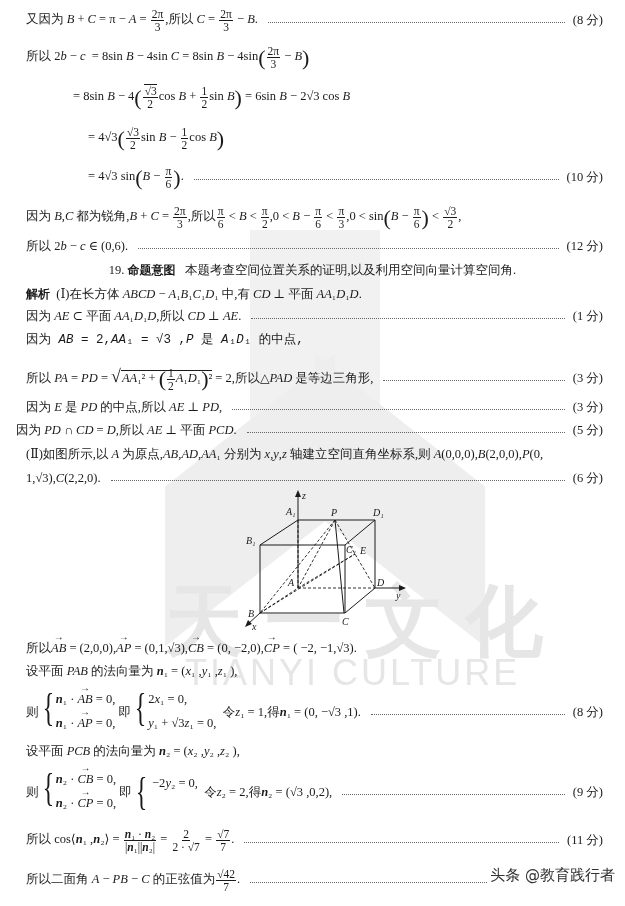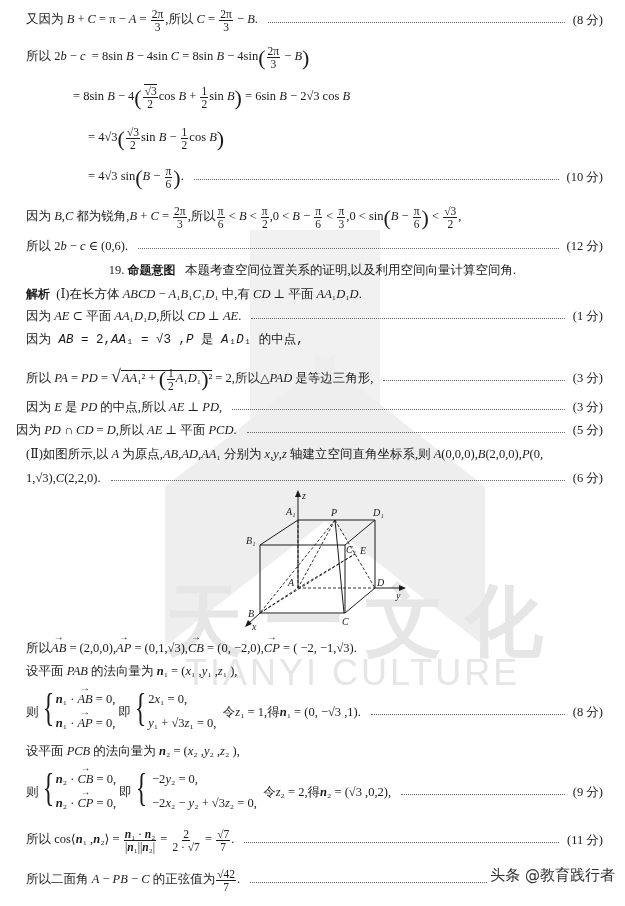--- a/index.html
+++ b/index.html
@@ -257,21 +257,20 @@
   <span class="content" style="display:flex;align-items:center;">则<span class="brace">
         <span class="b">{</span>
         <span class="rows">
           <span><b class="vb">n</b>₂ · <span class="vec">CB</span> = 0,</span>
           <span><b class="vb">n</b>₂ · <span class="vec">CP</span> = 0,</span>
         </span>
       </span>&nbsp;即<span class="brace">
         <span class="b">{</span>
         <span class="rows">
           <span>&nbsp;−2<i class="v">y</i>₂ = 0,</span>
-          <span>&nbsp;−2<i class="v">x</i>₂ − <i class="v">y</i>₂ + √3<i class="v">z</i>₂ = 0,</span>
         </span>
       </span>&nbsp;&nbsp;令 <i class="v">z</i>₂ = 2,得 <b class="vb">n</b>₂ = (√3 ,0,2),</span>
   <span class="dots"></span>
   <span class="score">(9 分)</span>
 </div>
 
 <div class="line" style="top:828px;padding-left:26px;">
   <span class="content">所以 cos⟨<b class="vb">n</b>₁ ,<b class="vb">n</b>₂⟩ = <span class="frac">
         <span class="num"><b class="vb">n</b>₁ · <b class="vb">n</b>₂</span>
         <span class="den">|<b class="vb">n</b>₁||<b class="vb">n</b>₂|</span>

